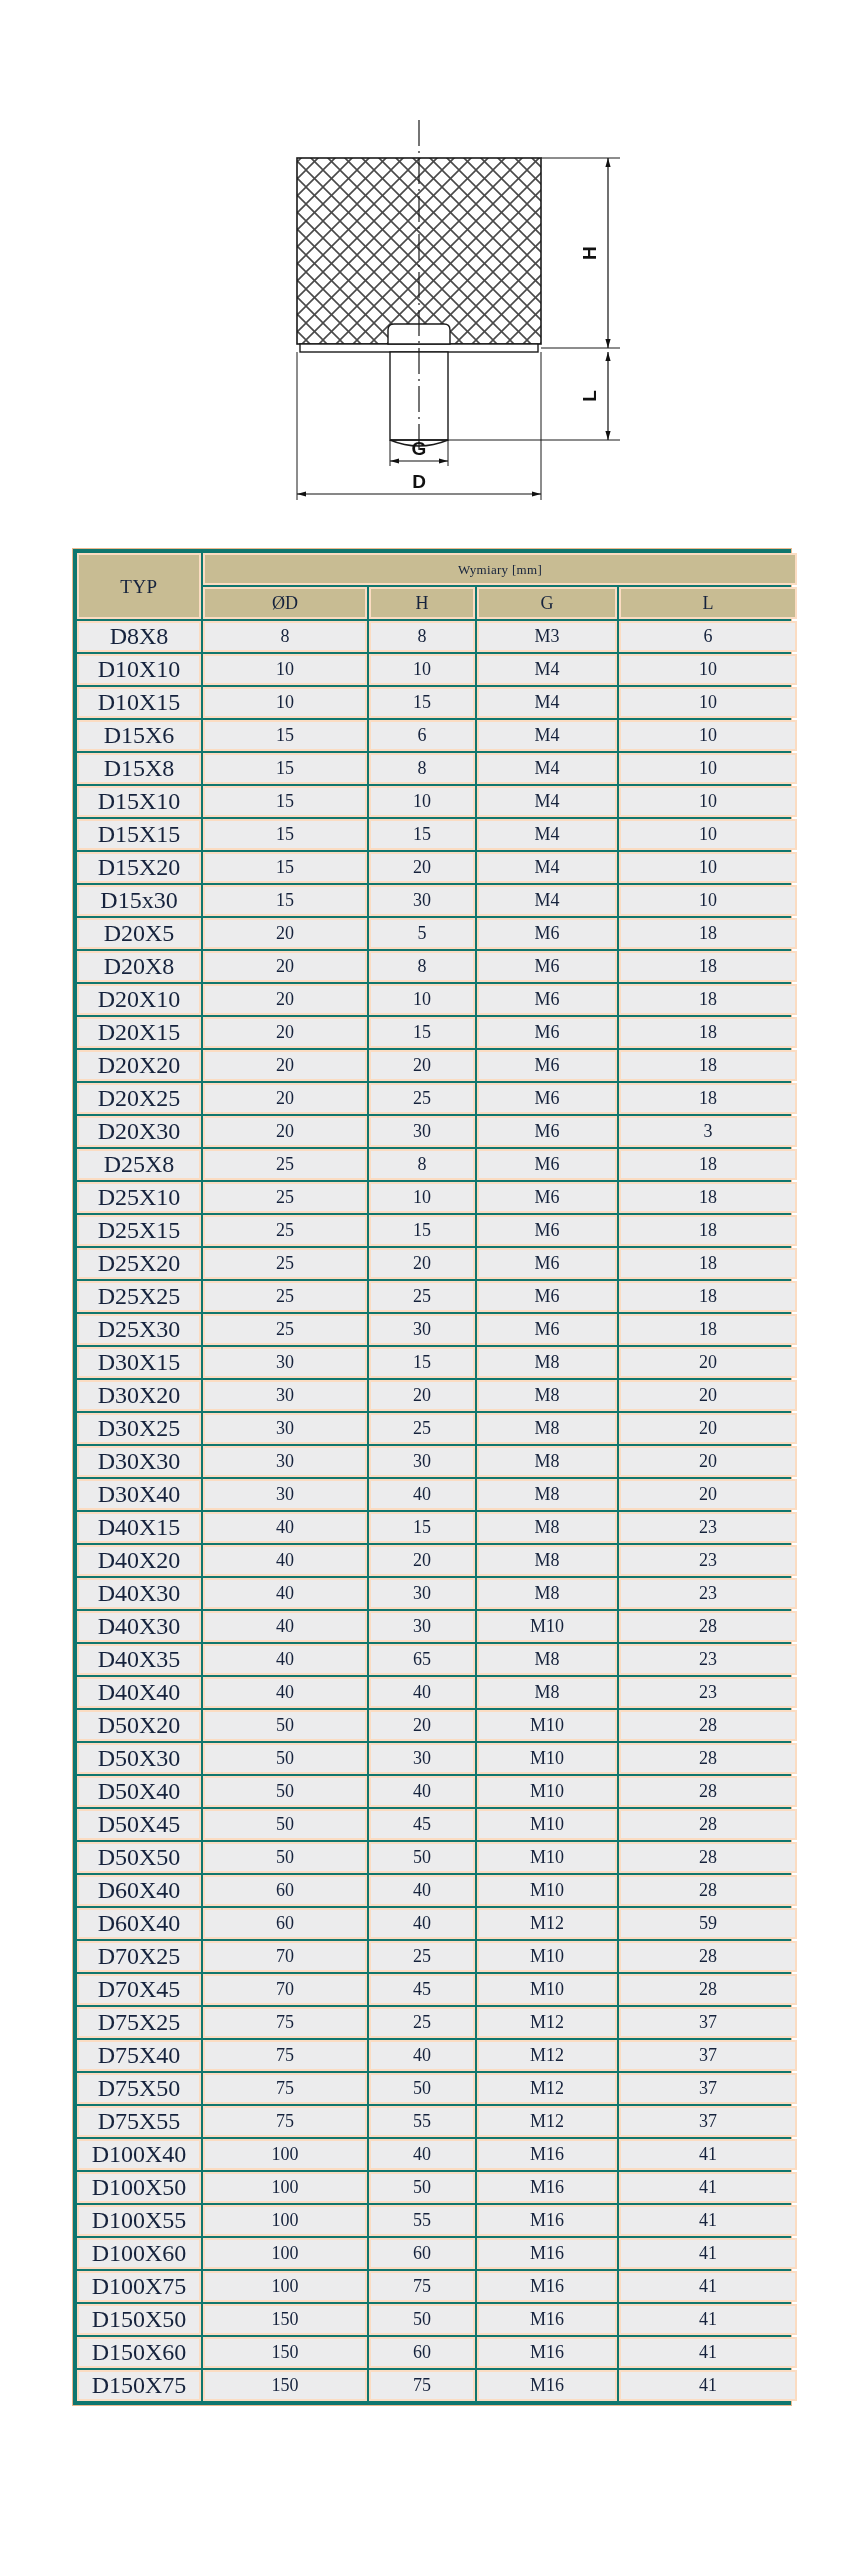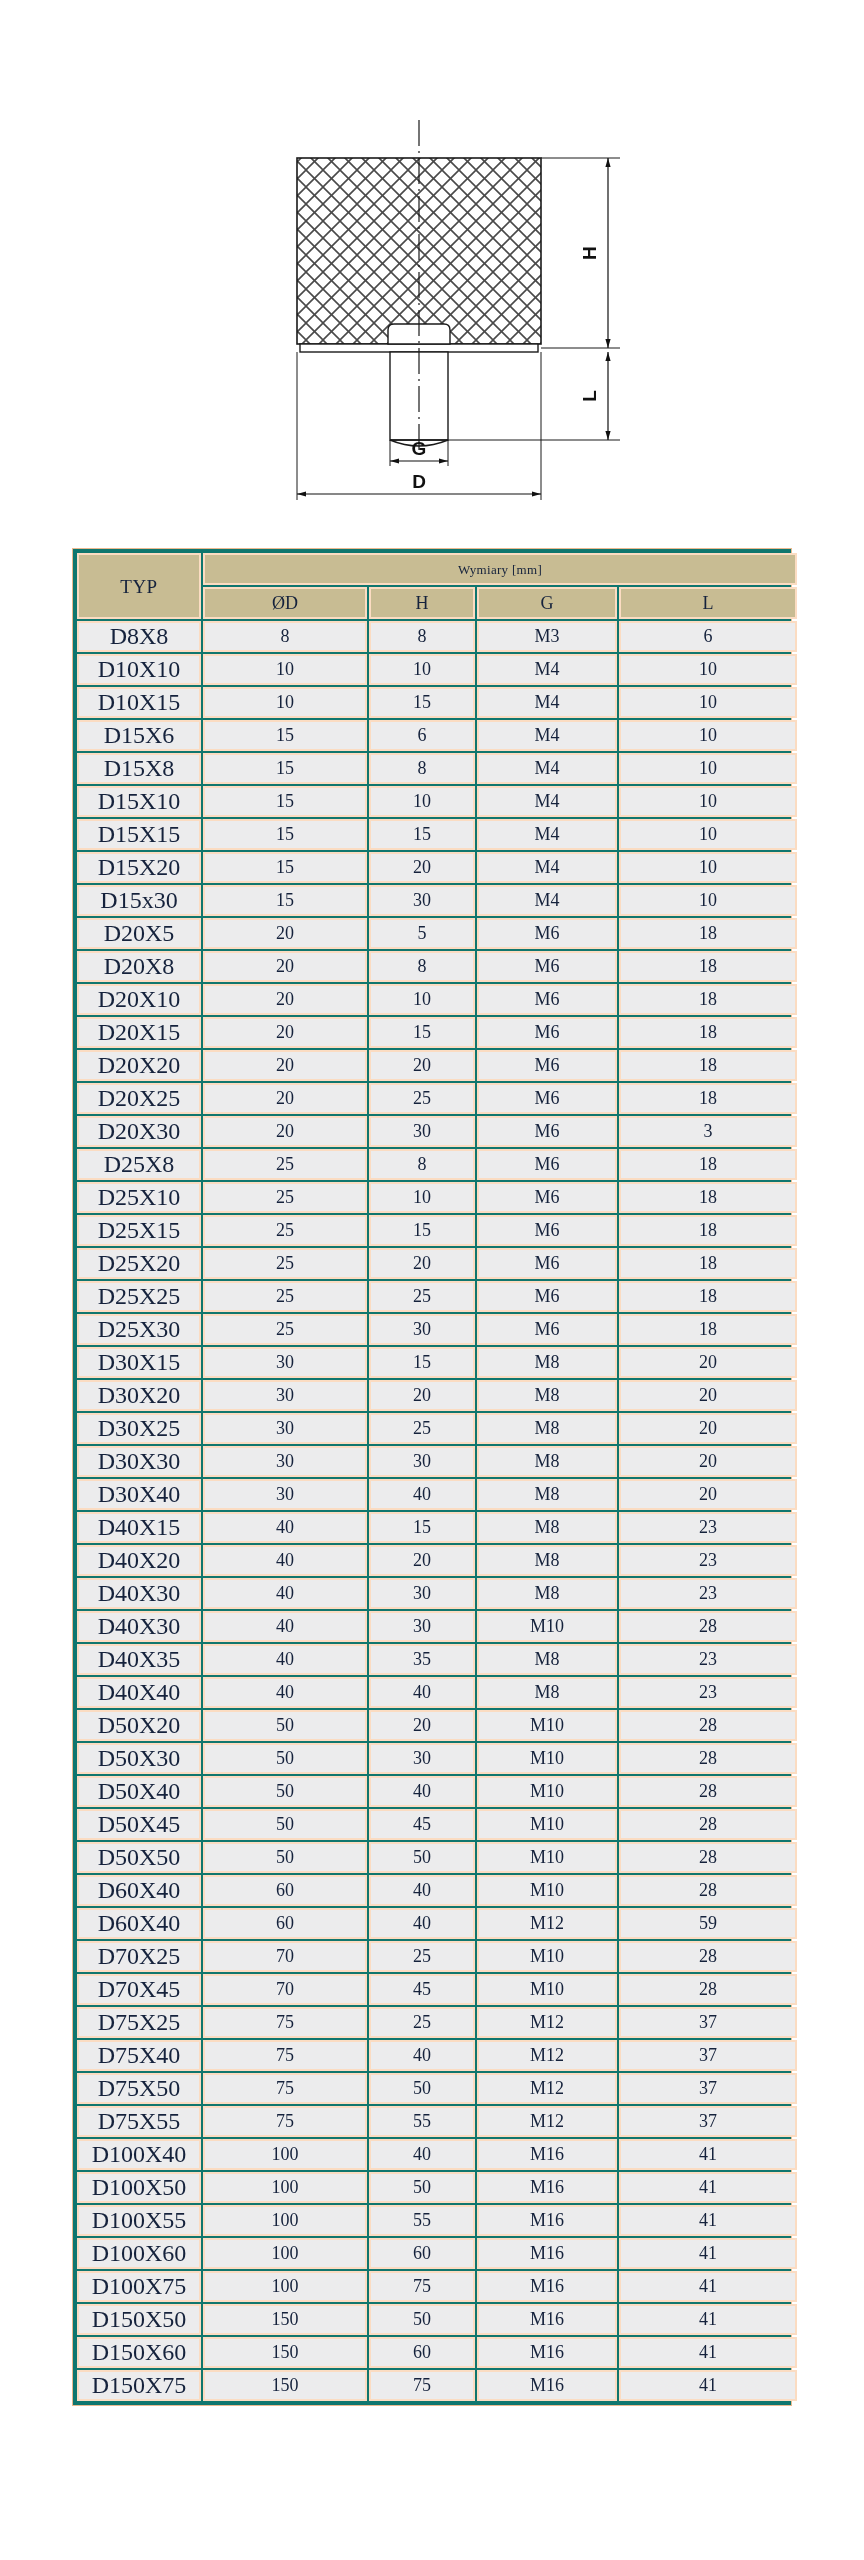--- a/index.html
+++ b/index.html
@@ -357,21 +357,21 @@
           <tr>
             <td class="cell type-cell">D40X30</td>
             <td class="cell ">40</td>
             <td class="cell ">30</td>
             <td class="cell ">M10</td>
             <td class="cell ">28</td>
           </tr>
           <tr>
             <td class="cell type-cell">D40X35</td>
             <td class="cell ">40</td>
-            <td class="cell ">35</td>
+            <td class="cell ">65</td>
             <td class="cell ">M8</td>
             <td class="cell ">23</td>
           </tr>
           <tr>
             <td class="cell type-cell">D40X40</td>
             <td class="cell ">40</td>
             <td class="cell ">40</td>
             <td class="cell ">M8</td>
             <td class="cell ">23</td>
           </tr>

